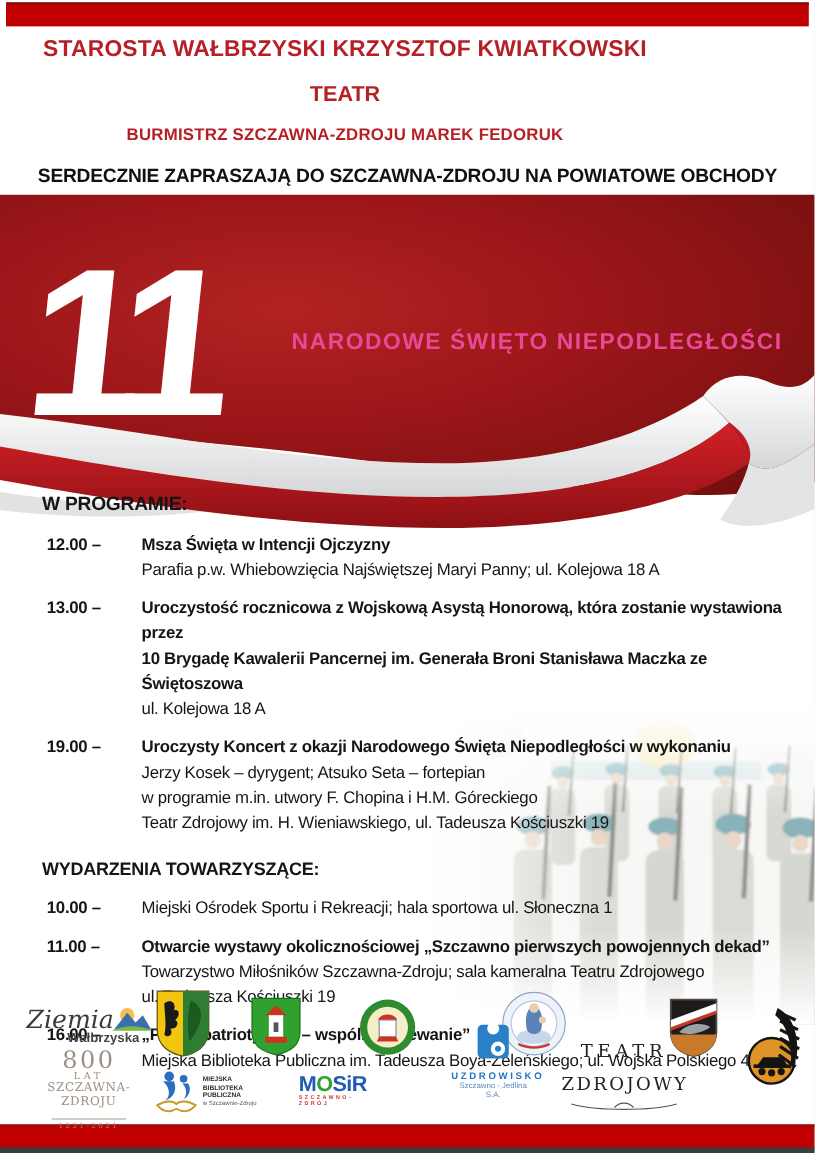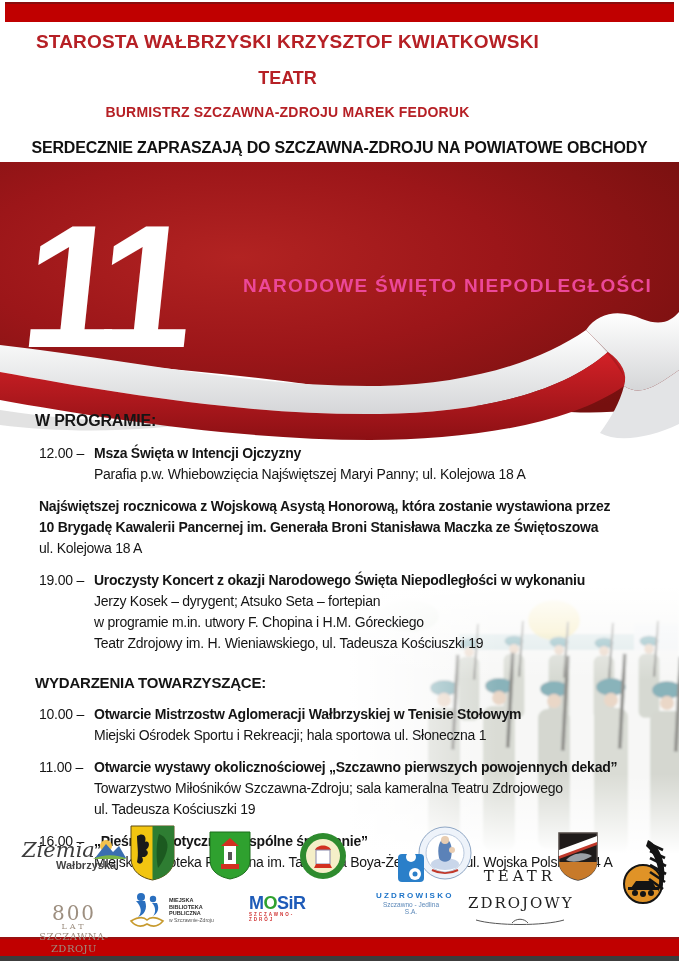--- a/index.html
+++ b/index.html
@@ -22,29 +22,29 @@
          letter-spacing:-14px;transform:skewX(-6deg);}
   .lst{position:absolute;left:218px;top:12px;font-size:76px;line-height:1;font-weight:bold;color:#fff;letter-spacing:2px;}
   .bsub{position:absolute;left:243px;top:113px;font-size:19px;font-weight:bold;color:#ec4899;letter-spacing:1.3px;}
   
   .photo{position:absolute;left:349px;top:586px;width:330px;height:268px;z-index:1;}
   
   .content{position:absolute;left:35px;top:412px;width:624px;z-index:2;color:#151515;}
   .sec-h{font-size:16px;font-weight:bold;margin:0 0 13px 0;letter-spacing:-.2px;}
   .sec-h2{font-size:15px;font-weight:bold;margin:20px 0 13px 0;letter-spacing:-.2px;}
   .pitem{display:flex;margin:0 0 11px 4px;font-size:14px;line-height:21px;letter-spacing:-.25px;}
-  .ptime{width:55px;flex:none;font-weight:normal;}
-  .plines{flex:1;}
+  .ptime{width:55px;flex:none;font-weight:bold;}
+  .plines{flex:1;margin-left:24px;}
   .bold{font-weight:bold;}
   
   .logo{position:absolute;z-index:3;}
   .ziemia{left:22px;top:838px;width:104px;height:46px;}
   .zi-row{display:flex;align-items:flex-end;font-family:"DejaVu Serif",serif;font-style:italic;font-size:21px;color:#3c3c3c;}
   .zi-label{font-size:11px;color:#444;font-weight:bold;margin:-3px 0 0 34px;font-family:"Liberation Sans",sans-serif;}
-  .lat800{left:20px;top:904px;width:108px;height:54px;text-align:center;color:#9d8f80;font-family:"DejaVu Serif",serif;}
+  .lat800{left:20px;top:874px;width:108px;height:54px;text-align:center;color:#9d8f80;font-family:"DejaVu Serif",serif;}
   .lat800 .big{font-size:20px;letter-spacing:2px;line-height:18px;}
   .lat800 .lat{font-size:8px;letter-spacing:3px;line-height:9px;}
   .lat800 .city{font-size:10px;letter-spacing:.5px;line-height:12px;}
   .lat800 .yrs{font-size:6px;letter-spacing:2px;line-height:9px;border-top:1px solid #b9ab9c;display:inline-block;padding:1px 6px 0;}
   .biblio{left:128px;top:884px;width:86px;height:52px;display:flex;align-items:center;gap:3px;}
   .biblio-txt{font-size:5.5px;font-weight:bold;color:#2a2a2a;line-height:6.5px;}
   .biblio-txt .sub{font-weight:normal;font-size:5px;color:#555;}
   .mosir{left:249px;top:894px;width:62px;height:28px;}
   .mosir .nm{font-size:18px;font-weight:bold;color:#1e5bb8;line-height:18px;letter-spacing:-.5px;}
   .mosir .nm .o{color:#2fa12f;}
@@ -204,43 +204,43 @@
 
     <div class="pitem">
       <div class="ptime">12.00 –</div>
       <div class="plines">
         <div class="bold">Msza Święta w Intencji Ojczyzny</div>
         <div>Parafia p.w. Whiebowzięcia Najświętszej Maryi Panny; ul. Kolejowa 18 A</div>
       </div>
     </div>
 
     <div class="pitem">
-      <div class="plines">
-        <div class="bold">Najświętszej rocznicowa z Wojskową Asystą Honorową, która zostanie wystawiona przez</div>
+      <div class="ptime">13.00 –</div>
+      <div class="plines">
+        <div class="bold">Uroczystość rocznicowa z Wojskową Asystą Honorową, która zostanie wystawiona przez</div>
         <div class="bold">10 Brygadę Kawalerii Pancernej im. Generała Broni Stanisława Maczka ze Świętoszowa</div>
         <div>ul. Kolejowa 18 A</div>
       </div>
     </div>
 
     <div class="pitem">
       <div class="ptime">19.00 –</div>
       <div class="plines">
         <div class="bold">Uroczysty Koncert z okazji Narodowego Święta Niepodległości w wykonaniu</div>
         <div>Jerzy Kosek – dyrygent; Atsuko Seta – fortepian</div>
         <div>w programie m.in. utwory F. Chopina i H.M. Góreckiego</div>
         <div>Teatr Zdrojowy im. H. Wieniawskiego, ul. Tadeusza Kościuszki 19</div>
       </div>
     </div>
 
     <div class="sec-h2">WYDARZENIA TOWARZYSZĄCE:</div>
 
     <div class="pitem">
       <div class="ptime">10.00 –</div>
       <div class="plines">
-        <div class="bold">Otwarcie Mistrzostw Aglomeracji Wałbrzyskiej w Tenisie Stołowym</div>
         <div>Miejski Ośrodek Sportu i Rekreacji; hala sportowa ul. Słoneczna 1</div>
       </div>
     </div>
 
     <div class="pitem">
       <div class="ptime">11.00 –</div>
       <div class="plines">
         <div class="bold">Otwarcie wystawy okolicznościowej „Szczawno pierwszych powojennych dekad”</div>
         <div>Towarzystwo Miłośników Szczawna-Zdroju; sala kameralna Teatru Zdrojowego</div>
         <div>ul. Tadeusza Kościuszki 19</div>

